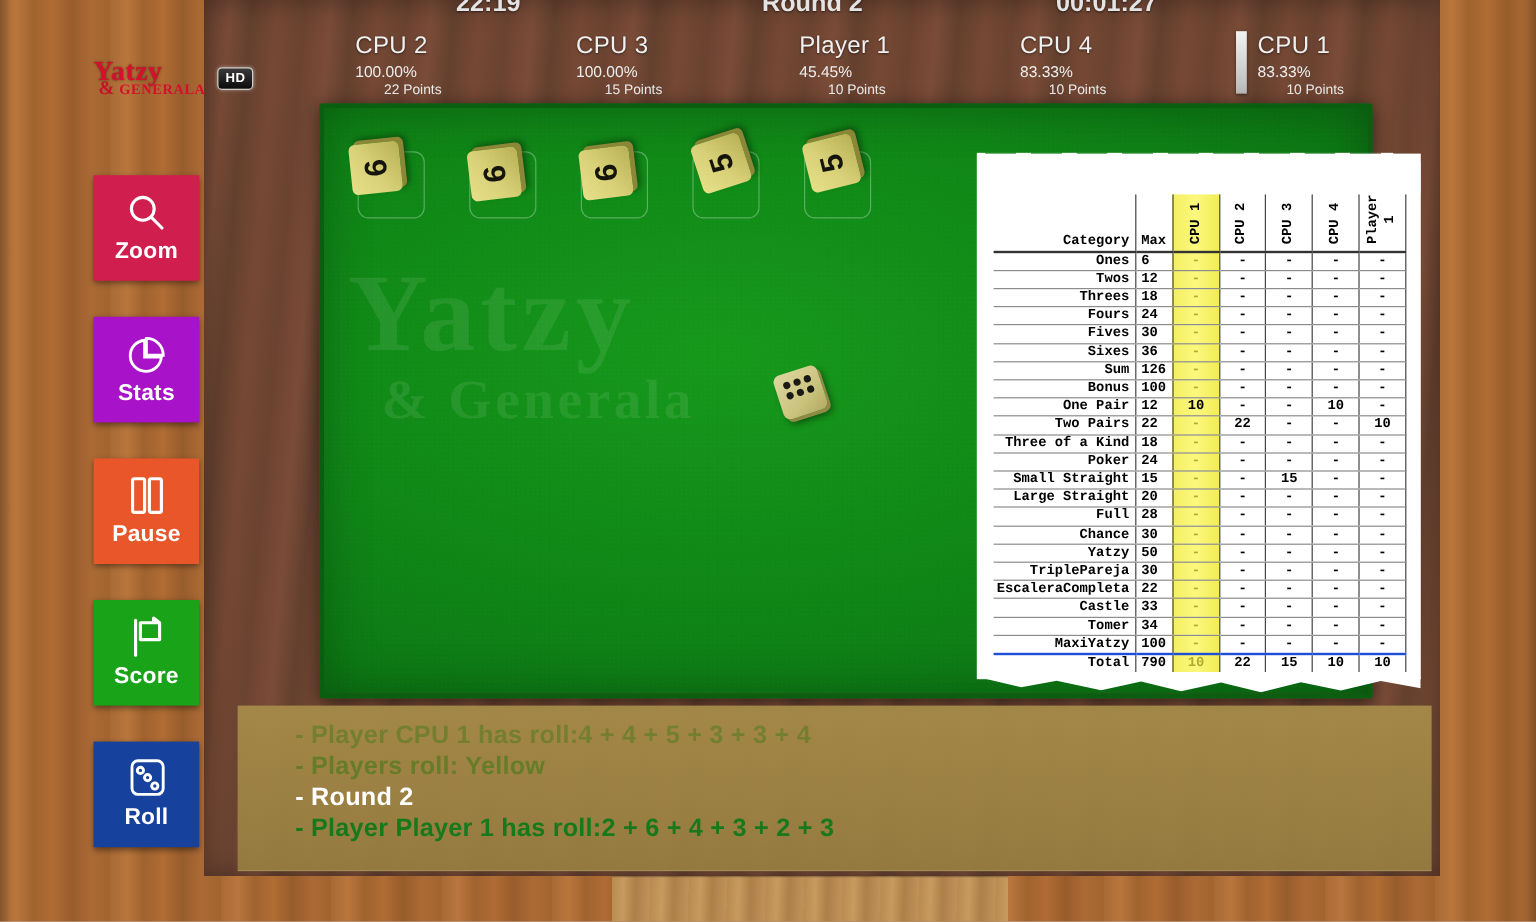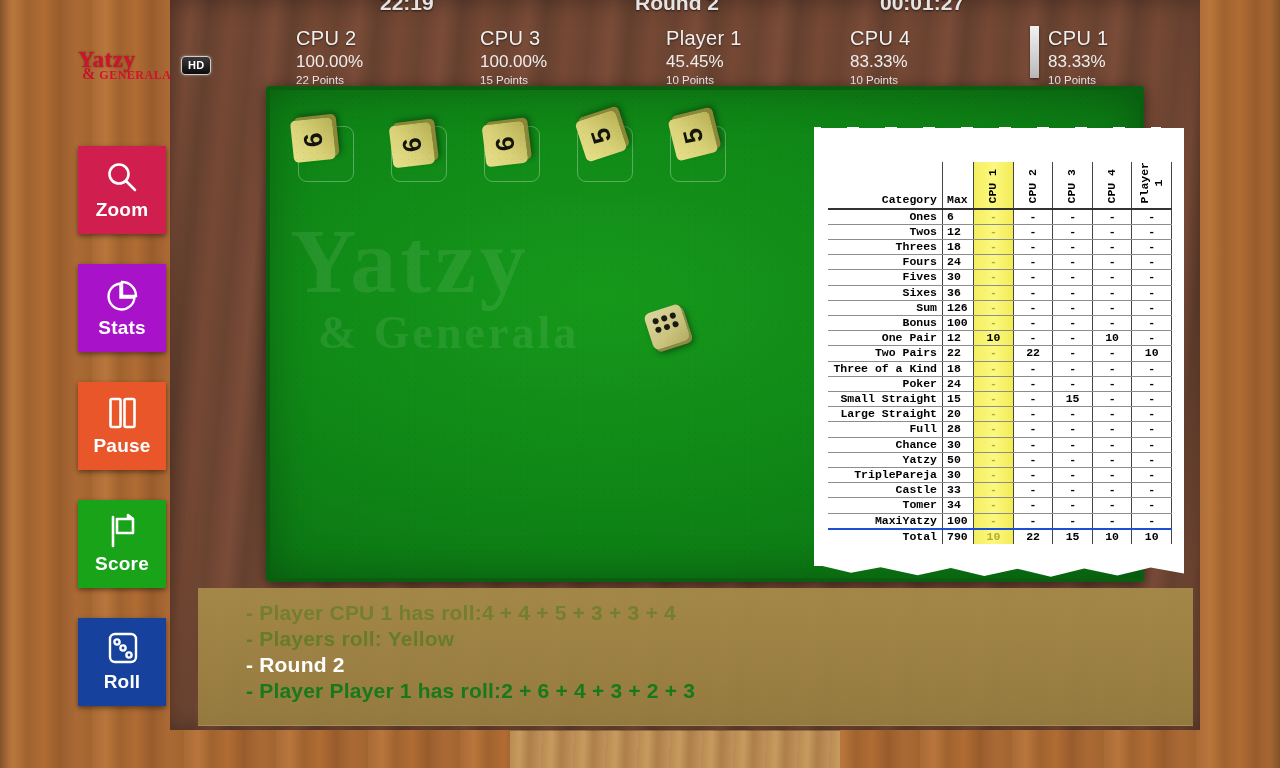--- a/index.html
+++ b/index.html
@@ -99,24 +99,24 @@
 
   .players { position:absolute; top:28px; left:0; width:1030px; height:58px; }
   .player {
     position: absolute; width: 185px;
   }
   .player .pname {
     color:#f0f0f0; font-size:20px; font-weight:normal; line-height:1.05;
     text-shadow:0 1px 2px rgba(0,0,0,.55); letter-spacing:.3px;
   }
   .player .prow { display:flex; align-items:center; gap:6px; margin-top:3px; }
-  .player .pct { color:#ededed; font-size:17px; }
+  .player .pct { color:#ededed; font-size:13px; }
   .bar-track { width: 92px; height: 9px; }
   .bar-fill { height: 9px; }
-  .player .ppts { color:#ededed; font-size:11.5px; margin-top:2px; }
+  .player .ppts { color:#ededed; font-size:11.5px; margin-top:2px;margin-left:24px; }
   .turn-marker {
     position:absolute; left:-18px; top:-2px; width:9px; height:52px;
     background: linear-gradient(180deg,#f2f2f2,#b9b9b9);
     box-shadow: 0 1px 3px rgba(0,0,0,.5);
   }
   .p0 { left: 126px; } .p1 { left: 310px; } .p2 { left: 496px; }
   .p3 { left: 680px; } .p4 { left: 878px; }
 
   
   .felt {
@@ -575,20 +575,29 @@
           <tr>
             <td class="cat">TriplePareja</td>
             <td class="max">30</td>
             <td class="val hl"><span class="dash">-</span></td>
             <td class="val"><span class="dash">-</span></td>
             <td class="val"><span class="dash">-</span></td>
             <td class="val"><span class="dash">-</span></td>
             <td class="val last"><span class="dash">-</span></td>
           </tr>
           <tr>
+            <td class="cat">EscaleraCompleta</td>
+            <td class="max">22</td>
+            <td class="val hl"><span class="dash">-</span></td>
+            <td class="val"><span class="dash">-</span></td>
+            <td class="val"><span class="dash">-</span></td>
+            <td class="val"><span class="dash">-</span></td>
+            <td class="val last"><span class="dash">-</span></td>
+          </tr>
+          <tr>
             <td class="cat">Castle</td>
             <td class="max">33</td>
             <td class="val hl"><span class="dash">-</span></td>
             <td class="val"><span class="dash">-</span></td>
             <td class="val"><span class="dash">-</span></td>
             <td class="val"><span class="dash">-</span></td>
             <td class="val last"><span class="dash">-</span></td>
           </tr>
           <tr>
             <td class="cat">Tomer</td>

